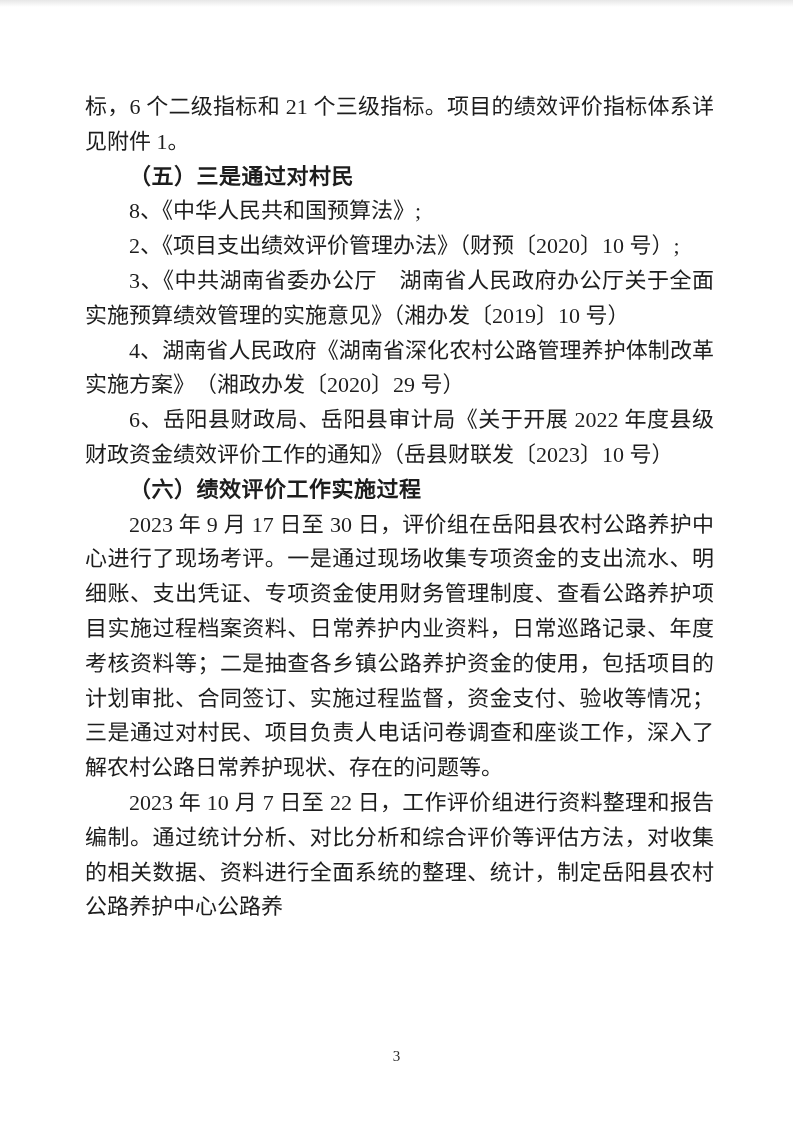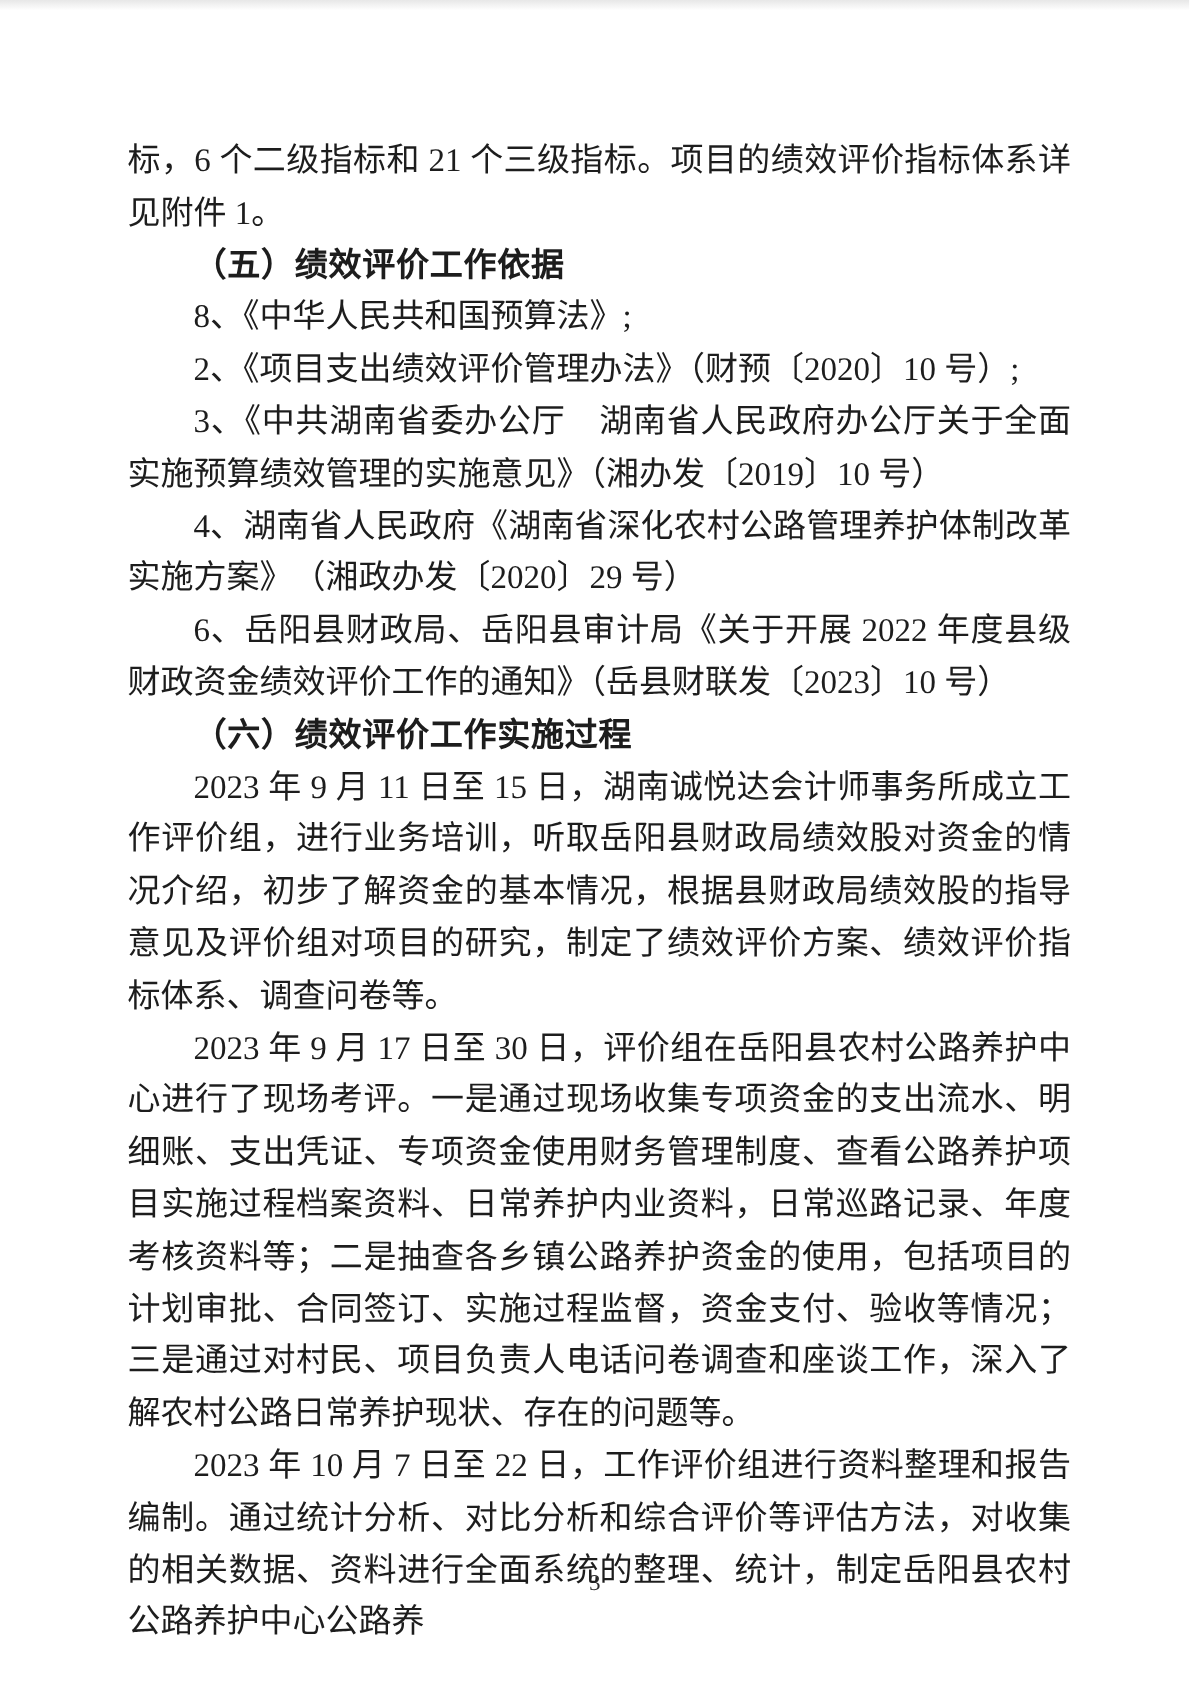--- a/index.html
+++ b/index.html
@@ -60,35 +60,34 @@
     font-family: "Liberation Serif", "DejaVu Serif", serif;
   }
 </style>
 </head>
 <body>
 
 <div class="page">
   <div class="content">
     <p class="para no-indent">标，6 个二级指标和 21 个三级指标。项目的绩效评价指标体系详见附件 1。</p>
 
-    <p class="para heading">（五）绩效评价工作依据</p>
+    <p class="para heading">（五）三是通过对村民</p>
 
     <p class="para">8、《中华人民共和国预算法》;</p>
 
     <p class="para">2、《项目支出绩效评价管理办法》（财预〔2020〕10 号）;</p>
 
     <p class="para">3、《中共湖南省委办公厅　湖南省人民政府办公厅关于全面实施预算绩效管理的实施意见》（湘办发〔2019〕10 号）</p>
 
     <p class="para">4、湖南省人民政府《湖南省深化农村公路管理养护体制改革实施方案》　（湘政办发〔2020〕29 号）</p>
 
     <p class="para">6、岳阳县财政局、岳阳县审计局《关于开展 2022 年度县级财政资金绩效评价工作的通知》（岳县财联发〔2023〕10 号）</p>
 
     <p class="para heading">（六）绩效评价工作实施过程</p>
 
-    <p class="para">2023 年 9 月 11 日至 15 日，湖南诚悦达会计师事务所成立工作评价组，进行业务培训，听取岳阳县财政局绩效股对资金的情况介绍，初步了解资金的基本情况，根据县财政局绩效股的指导意见及评价组对项目的研究，制定了绩效评价方案、绩效评价指标体系、调查问卷等。</p>
 
     <p class="para">2023 年 9 月 17 日至 30 日，评价组在岳阳县农村公路养护中心进行了现场考评。一是通过现场收集专项资金的支出流水、明细账、支出凭证、专项资金使用财务管理制度、查看公路养护项目实施过程档案资料、日常养护内业资料，日常巡路记录、年度考核资料等；二是抽查各乡镇公路养护资金的使用，包括项目的计划审批、合同签订、实施过程监督，资金支付、验收等情况；三是通过对村民、项目负责人电话问卷调查和座谈工作，深入了解农村公路日常养护现状、存在的问题等。</p>
 
     <p class="para">2023 年 10 月 7 日至 22 日，工作评价组进行资料整理和报告编制。通过统计分析、对比分析和综合评价等评估方法，对收集的相关数据、资料进行全面系统的整理、统计，制定岳阳县农村公路养护中心公路养</p>
   </div>
 
   <div class="page-number">3</div>
 </div>
 
 </body></html>

